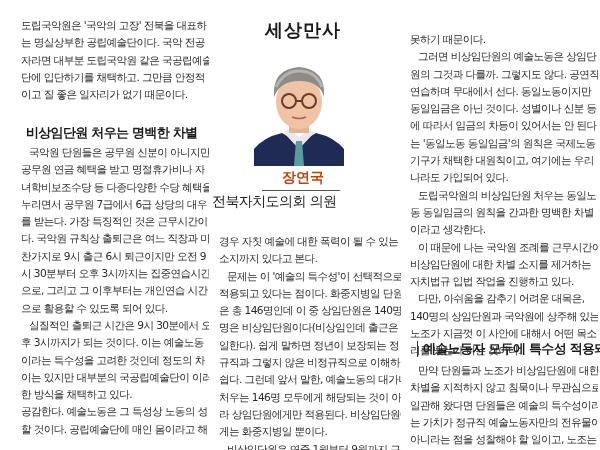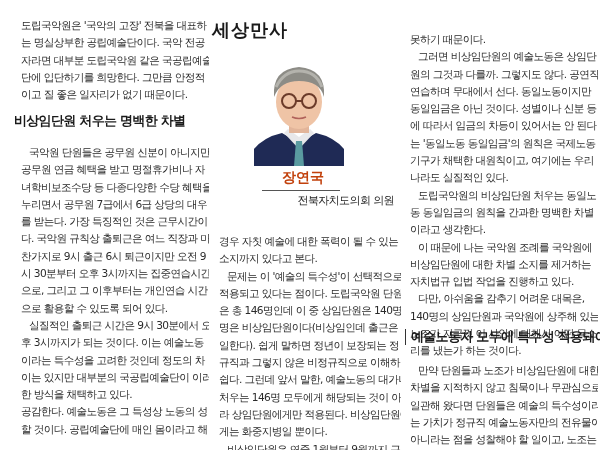--- a/index.html
+++ b/index.html
@@ -6,42 +6,42 @@
   body { width:600px; height:450px; overflow:hidden; position:relative;
          font-family:"DejaVu Sans", sans-serif; color:#2a2a2a; }
   .col { position:absolute; top:0; }
   .col-left { left:14px; width:188px; }
   .col-mid { left:212px; width:182px; }
   .col-right { left:403px; width:188px; }
   .p { font-size:10.6px; line-height:17.3px; letter-spacing:-0.6px; margin:7px;
        text-align:justify; word-break:keep-all; white-space:normal; }
   .p .ln { display:block; white-space:nowrap; overflow:hidden; }
   .subhead { font-family:"DejaVu Serif", serif; font-weight:bold; font-size:13px;
-             letter-spacing:-0.7px; color:#1a1a1a; margin:0; white-space:nowrap;text-align:right; }
+             letter-spacing:-0.7px; color:#1a1a1a; margin:12px; white-space:nowrap;text-align:right; }
   .subhead-left { position:absolute; left:14px; top:112px; }
   .subhead-right { position:absolute; left:405px; top:329px; padding-left:5px;
                    border-left:1.5px solid #333; line-height:16px; }
-  .column-title { position:absolute; left:212px; width:182px; top:18px; 
+  .column-title { position:absolute; left:212px; width:182px; top:18px; text-align:center;
                   font-weight:bold; font-size:18px; letter-spacing:1px; color:#1a1a1a; }
   .portrait { position:absolute; left:254px; top:57px; width:90px; height:109px; overflow:hidden; background:#fff; }
   .author-name { position:absolute; left:212px; width:182px; top:169px; text-align:center;
                  font-weight:bold; font-size:14px; color:#c2410c; }
   .author-rule { position:absolute; left:262px; width:78px; top:190px; height:0; border-top:1px solid #555; }
-  .author-title { position:absolute; left:212px; width:182px; top:193px; text-align:right;
-                  font-size:11px; letter-spacing:-0.6px; color:#222; }
+  .author-title { position:absolute; left:212px; width:182px; top:193px; text-align:left;
+                  font-size:14px; letter-spacing:-0.6px; color:#222; }
 </style>
 </head>
 <body>
 
 <div class="col col-left">
   <div class="p" style="position:absolute; top:10px; width:188px;">
     <span class="ln">도립국악원은 '국악의 고장' 전북을 대표하</span>
     <span class="ln">는 명실상부한 공립예술단이다. 국악 전공</span>
     <span class="ln">자라면 대부분 도립국악원 같은 국공립예술</span>
-    <span class="ln">단에 입단하기를 희망한다. 그만큼 안정적</span>
+    <span class="ln">단에 입단하기를 채택하고. 그만큼 안정적</span>
     <span class="ln">이고 질 좋은 일자리가 없기 때문이다.</span>
   </div>
 </div>
 <div class="subhead subhead-left">비상임단원 처우는 명백한 차별</div>
 <div class="col col-left">
   <div class="p" style="position:absolute; top:137px; width:188px;">
     <span class="ln" style="padding-left:8px">국악원 단원들은 공무원 신분이 아니지만</span>
     <span class="ln">공무원 연금 혜택을 받고 명절휴가비나 자</span>
     <span class="ln">녀학비보조수당 등 다종다양한 수당 혜택을</span>
     <span class="ln">누리면서 공무원 7급에서 6급 상당의 대우</span>
@@ -89,21 +89,21 @@
 </div>
 <div class="author-name">장연국</div>
 <div class="author-rule"></div>
 <div class="author-title">전북자치도의회 의원</div>
 
 <div class="col col-mid">
   <div class="p" style="position:absolute; top:226px; width:182px;">
     <span class="ln">경우 자칫 예술에 대한 폭력이 될 수 있는</span>
     <span class="ln">소지까지 있다고 본다.</span>
     <span class="ln" style="padding-left:8px">문제는 이 '예술의 특수성'이 선택적으로</span>
-    <span class="ln">적용되고 있다는 점이다. 도립국악원 단원</span>
+    <span class="ln">적용되고 있다는 점이다. 화중지병일 단원</span>
     <span class="ln">은 총 146명인데 이 중 상임단원은 140명, 6</span>
     <span class="ln">명은 비상임단원이다(비상임인데 출근은 매</span>
     <span class="ln">일한다). 쉽게 말하면 정년이 보장되는 정</span>
     <span class="ln">규직과 그렇지 않은 비정규직으로 이해하면</span>
     <span class="ln">쉽다. 그런데 앞서 말한, 예술노동의 대가나</span>
     <span class="ln">처우는 146명 모두에게 해당되는 것이 아니</span>
     <span class="ln">라 상임단원에게만 적용된다. 비상임단원에</span>
     <span class="ln">게는 화중지병일 뿐이다.</span>
     <span class="ln" style="padding-left:8px">비상임단원은 연중 1월부터 9월까지 근로</span>
 
@@ -113,25 +113,25 @@
 <div class="col col-right">
   <div class="p" style="position:absolute; top:24px; width:188px;">
     <span class="ln">못하기 때문이다.</span>
     <span class="ln" style="padding-left:8px">그러면 비상임단원의 예술노동은 상임단</span>
     <span class="ln">원의 그것과 다를까. 그렇지도 않다. 공연작</span>
     <span class="ln">연습하며 무대에서 선다. 동일노동이지만</span>
     <span class="ln">동일임금은 아닌 것이다. 성별이나 신분 등</span>
     <span class="ln">에 따라서 임금의 차등이 있어서는 안 된다</span>
     <span class="ln">는 '동일노동 동일임금'의 원칙은 국제노동</span>
     <span class="ln">기구가 채택한 대원칙이고, 여기에는 우리</span>
-    <span class="ln">나라도 실질적인 있다.</span>
+    <span class="ln">나라도 가입되어 있다.</span>
     <span class="ln" style="padding-left:8px">도립국악원의 비상임단원 처우는 동일노</span>
     <span class="ln">동 동일임금의 원칙을 간과한 명백한 차별</span>
     <span class="ln">이라고 생각한다.</span>
-    <span class="ln" style="padding-left:8px">이 때문에 나는 국악원 조례를 국악원에</span>
+    <span class="ln" style="padding-left:8px">이 때문에 나는 국악원 조례를 근무시간이</span>
     <span class="ln">비상임단원에 대한 차별 소지를 제거하는</span>
     <span class="ln">자치법규 입법 작업을 진행하고 있다.</span>
     <span class="ln" style="padding-left:8px">다만, 아쉬움을 감추기 어려운 대목은,</span>
     <span class="ln">140명의 상임단원과 국악원에 상주해 있는</span>
     <span class="ln">노조가 지금껏 이 사안에 대해서 어떤 목소</span>
     <span class="ln">리를 냈는가 하는 것이다.</span>
   </div>
 </div>
 <div class="subhead subhead-right">예술노동자 모두에 특수성 적용돼야</div>
 <div class="col col-right">

